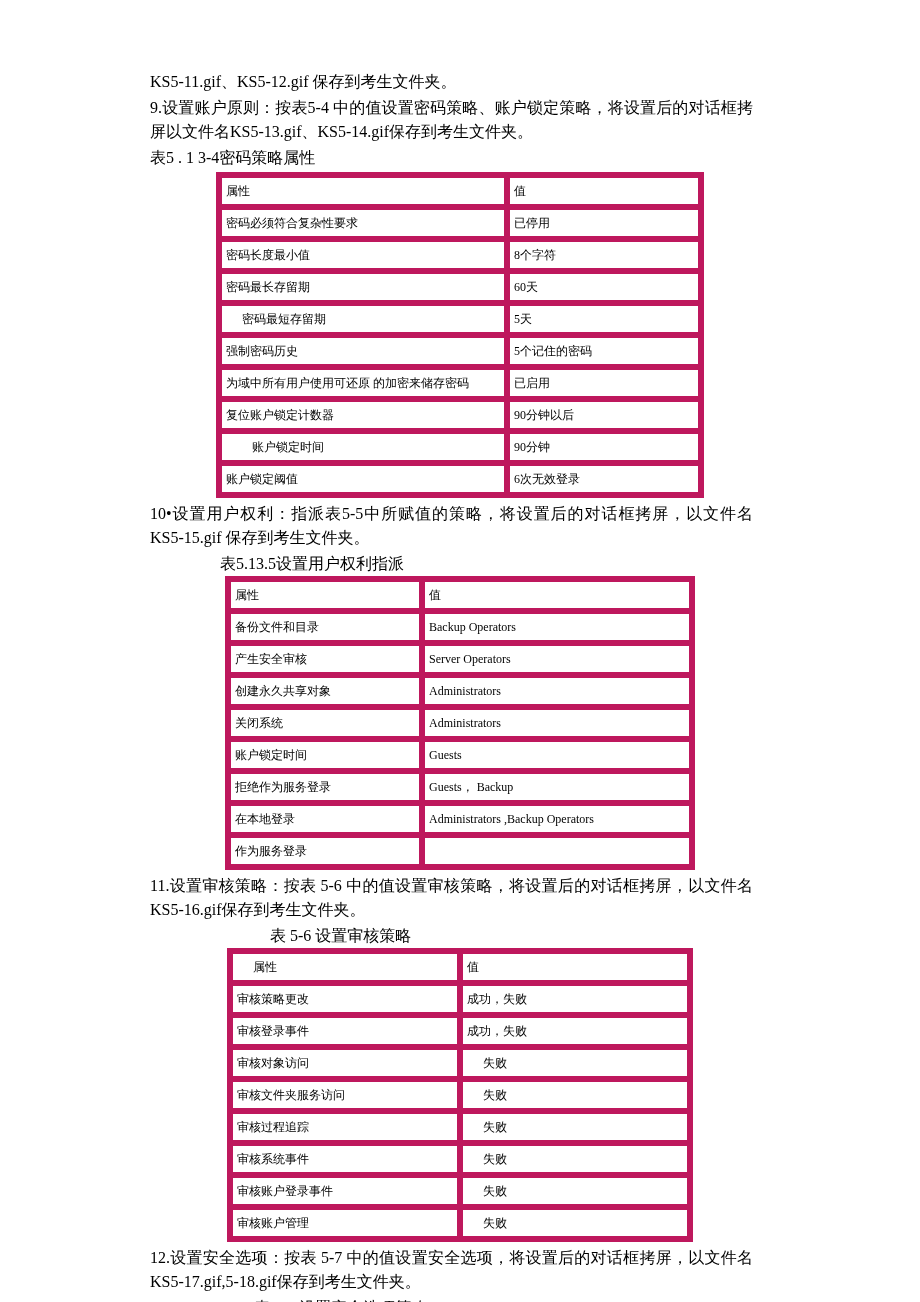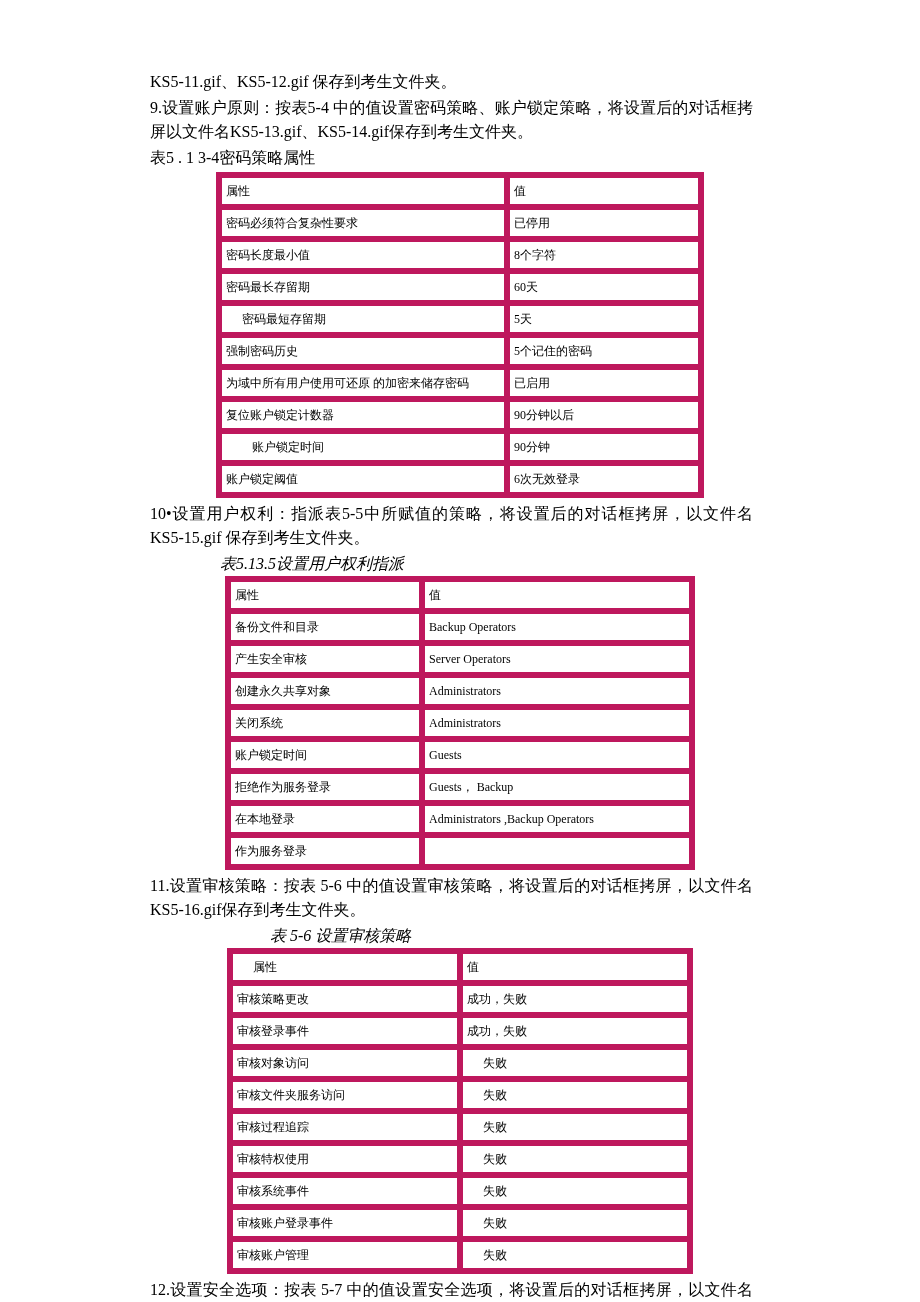--- a/index.html
+++ b/index.html
@@ -16,21 +16,20 @@
   p {
     margin: 0 17px 2px 0;
     text-align: justify;
   }
   .caption {
     text-align: left;
     margin: 2px 0;
   }
   .caption-left {
     margin: 2px 0 0 70px;
-    font-style: italic;
   }
   table {
     border-collapse: collapse;
     margin: 0 auto 4px auto;
   }
   td {
     border: 6px solid #be185d;
     padding: 2px 4px;
     vertical-align: middle;
     font-size: 12px;
@@ -167,24 +166,20 @@
       </tr>
   <tr>
         <td>审核文件夹服务访问</td>
         <td class="indent1">失败</td>
       </tr>
   <tr>
         <td>审核过程追踪</td>
         <td class="indent1">失败</td>
       </tr>
   <tr>
-        <td>审核特权使用</td>
-        <td class="indent1">失败</td>
-      </tr>
-  <tr>
         <td>审核系统事件</td>
         <td class="indent1">失败</td>
       </tr>
   <tr>
         <td>审核账户登录事件</td>
         <td class="indent1">失败</td>
       </tr>
   <tr>
         <td>审核账户管理</td>
         <td class="indent1">失败</td>

